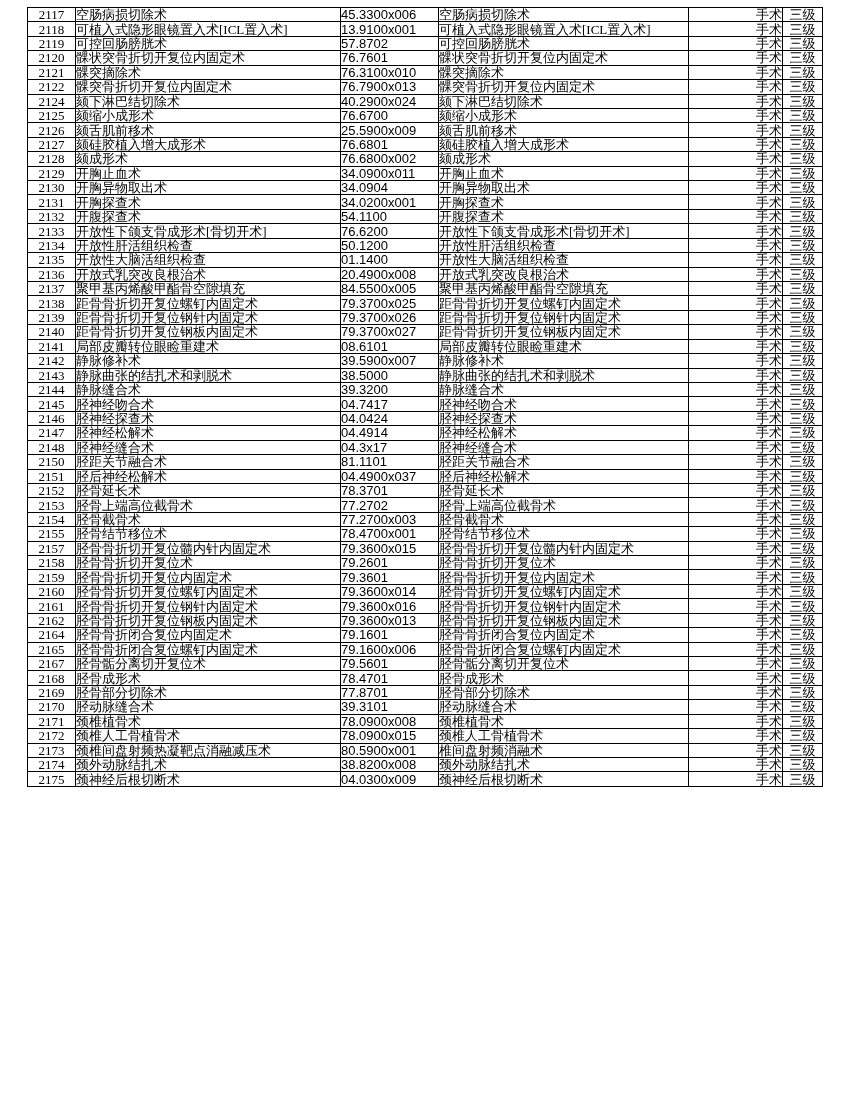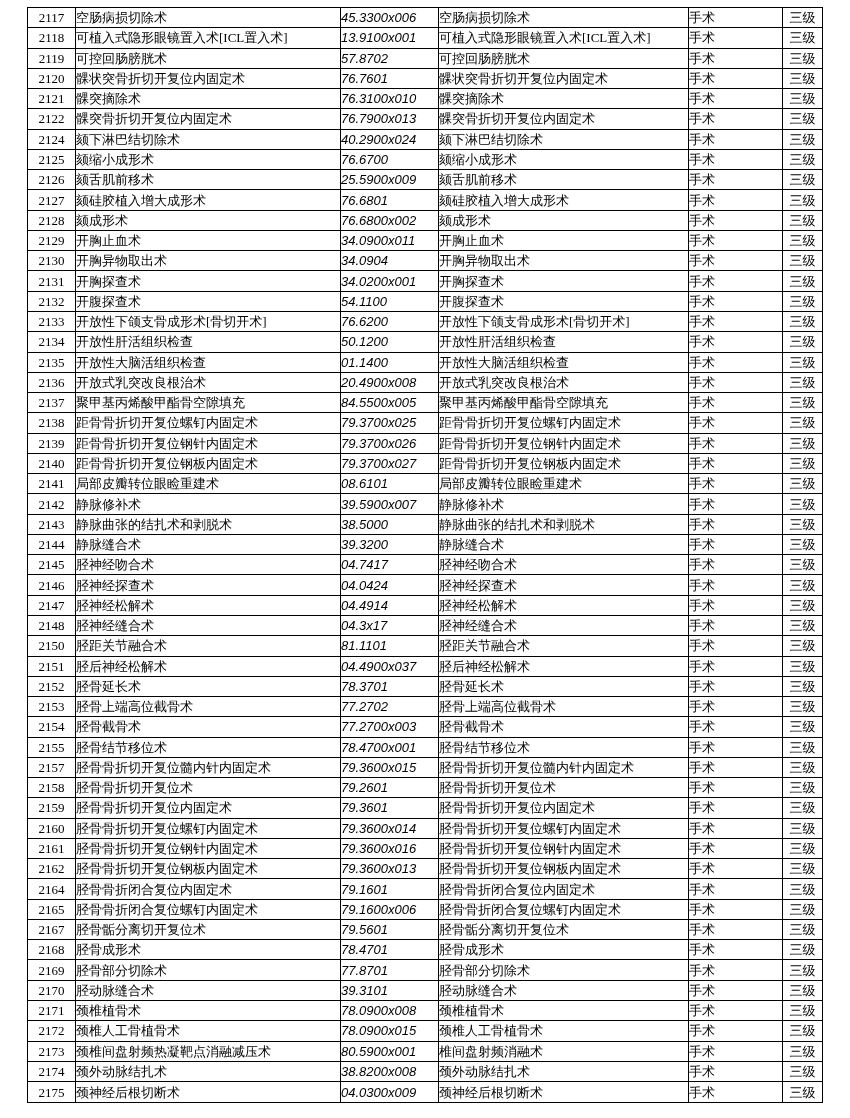--- a/index.html
+++ b/index.html
@@ -10,38 +10,38 @@
     background: #ffffff;
     overflow: hidden;
     font-family: "Liberation Serif", serif;
     color: #000000;
   }
   table.proc-table {
     position: absolute;
     left: 27px;
     top: 7px;
     width: 795px;
-    height: 1096px;
+    height: 780px;
     border-collapse: collapse;
     table-layout: fixed;
   }
   table.proc-table td {
     border: 1px solid #000000;
     padding: 0;
     overflow: hidden;
     white-space: nowrap;
     vertical-align: middle;
     font-size: 13px;
     line-height: 1;
   }
   td.col-no       { text-align: center; }
   td.col-name,
   td.col-name2    { text-align: left; padding-left: 5px; }
-  td.col-code     { font-family: "Liberation Sans", sans-serif; font-size: 12.5px; text-align: left; padding-left: 4px; font-style: italic; }
-  td.col-category { text-align: left; }
+  td.col-code     { font-family: "Liberation Sans", sans-serif; font-size: 12.5px; text-align: left; padding-left: 4px; }
+  td.col-category { text-align: right; }
   td.col-level    { text-align: center; }
 </style>
 </head>
 <body>
 
 <div class="page">
   <table class="proc-table">
     <colgroup>
       <col style="width:48px">
       <col style="width:265px">

